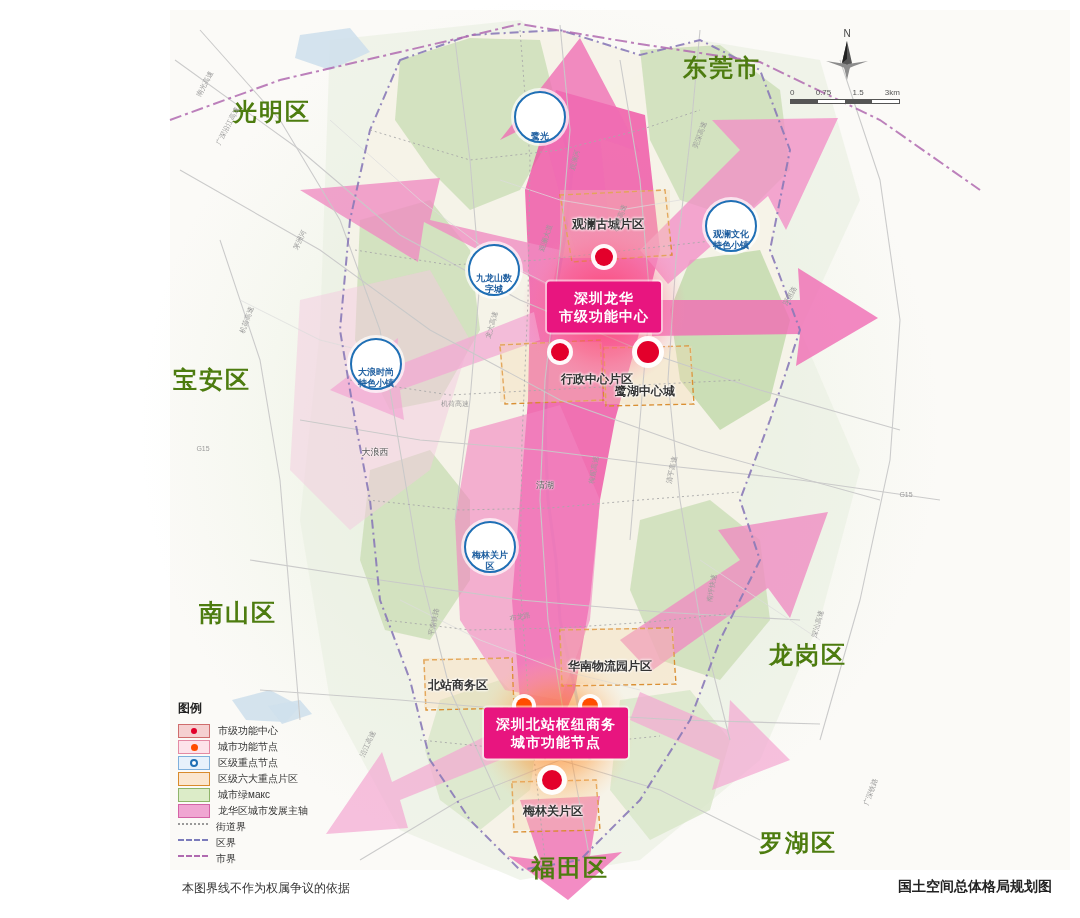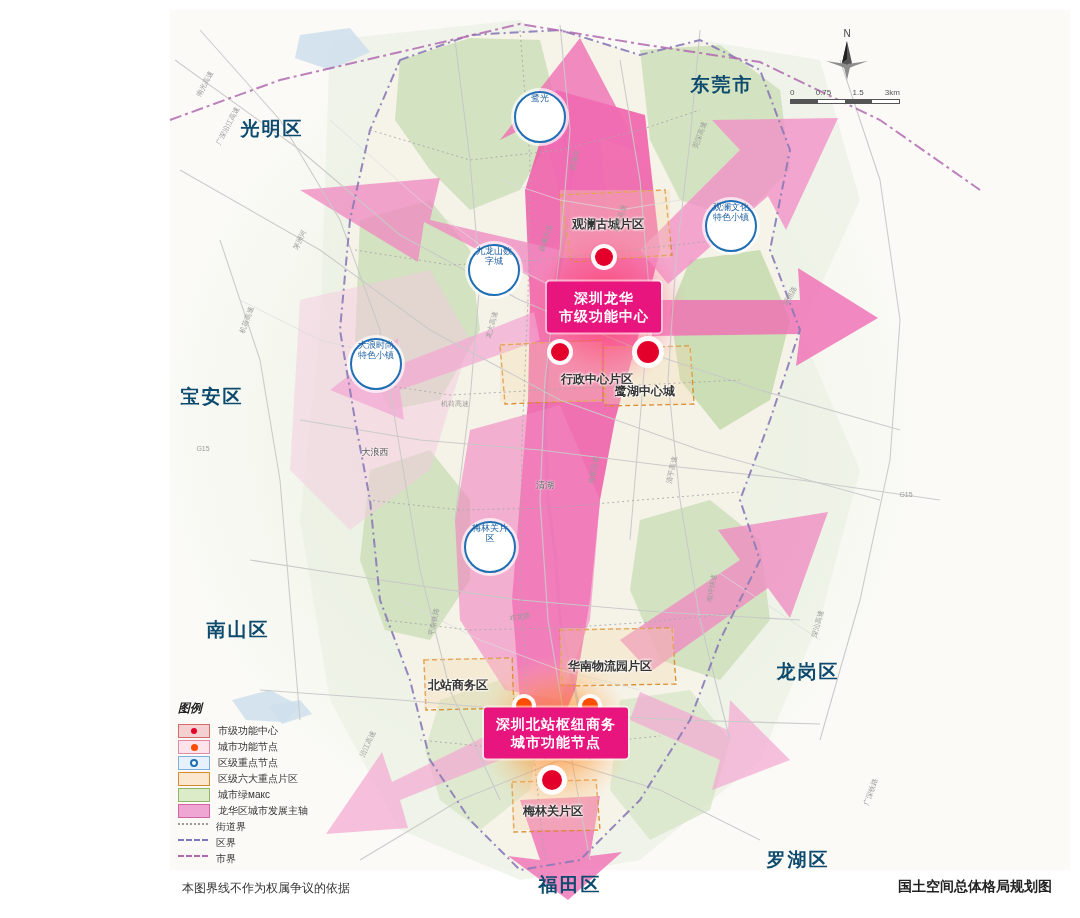--- a/index.html
+++ b/index.html
@@ -16,26 +16,25 @@
     height: 918px;
     background: #ffffff;
     overflow: hidden;
   }
 
   
   .layer { position: absolute; top: 0; left: 0; width: 1080px; height: 918px; }
 
   .region-label {
     position: absolute;
-    color: #0c4a6e;
-    font-size: 19px;
+    color: #4d7c0f;
+    font-size: 24px;
     font-weight: bold;
     letter-spacing: 2px;
     white-space: nowrap;
-    margin-top: 17px;
   }
 
   
   .node {
     position: absolute;
     transform: translate(-50%, -50%);
     text-align: center;
     white-space: nowrap;
   }
   .node-city {
@@ -48,27 +47,27 @@
     border-radius: 3px;
     letter-spacing: 1px;
     box-shadow: 0 0 0 2px rgba(255,255,255,0.5);
     text-align: center;
   }
   .node-sub {
     background: #ffffff;
     border: 2px solid #1f6fb5;
     color: #1f5fa0;
     font-size: 9px;
-    font-weight: normal;
+    font-weight: bold;
     line-height: 1.15;
     width: 48px;
     height: 48px;
     border-radius: 50%;
     display: flex;
-    align-items: flex-start;
+    align-items: flex-end;
     justify-content: center;
     box-shadow: 0 0 0 3px rgba(255,255,255,0.7);
   }
   .node-sub span { display: block; padding: 0 2px; white-space: normal; }
   .area-label {
     position: absolute;
     transform: translate(-50%, -50%);
     color: #333333;
     font-size: 12px;
     font-weight: bold;
@@ -98,21 +97,20 @@
     top: 700px;
     width: 160px;
     font-size: 10px;
     color: #333333;
   }
   #legend .legend-title {
     font-size: 12px;
     font-weight: bold;
     color: #222222;
     margin-bottom: 6px;
-    font-style: italic;
   }
   #legend .legend-row {
     display: flex;
     align-items: center;
     height: 16px;
   }
   #legend .swatch {
     width: 30px;
     height: 12px;
     margin-right: 8px;

